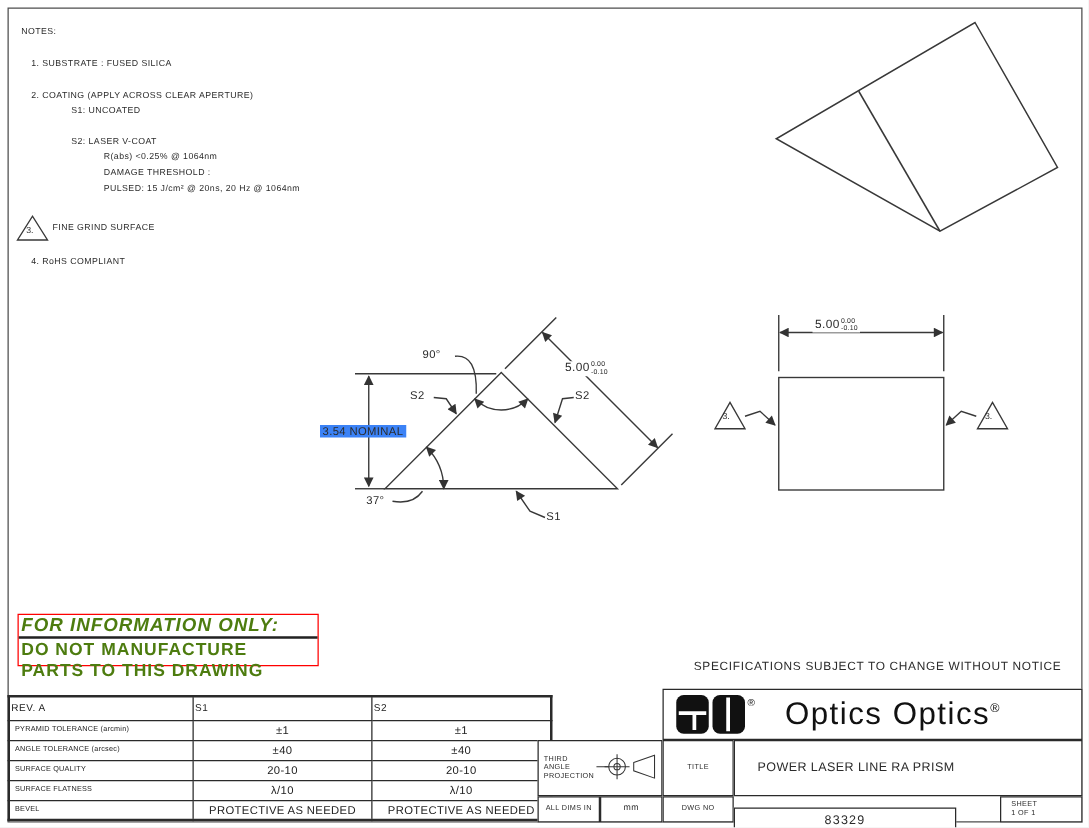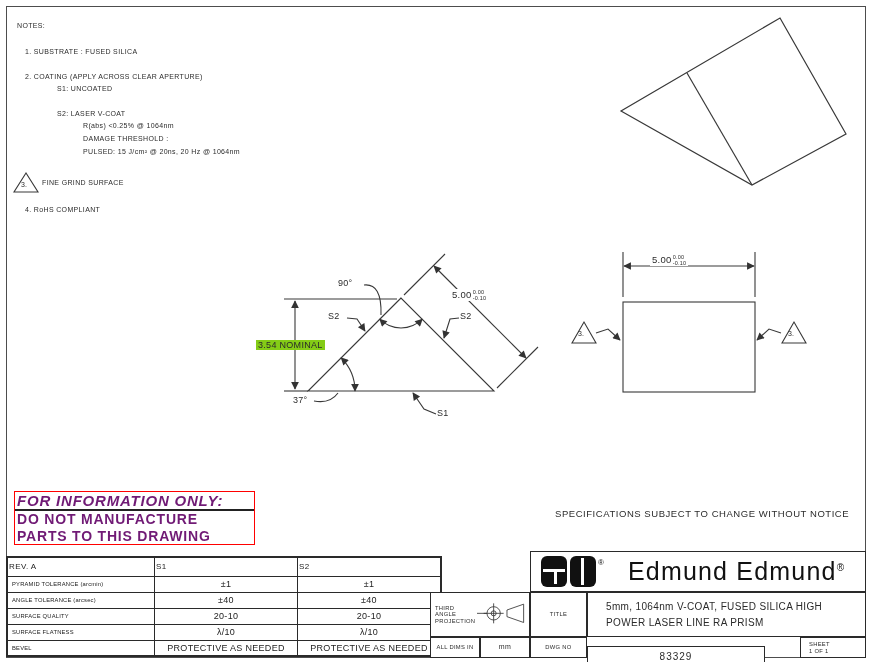--- a/index.html
+++ b/index.html
@@ -9,31 +9,31 @@
   }
   .abs { position:absolute; white-space:nowrap; }
   svg.linework { position:absolute; left:0; top:0; z-index:1; }
   .txt { z-index:2;justify-content:center; }
 
   
   .note { font-size:7px; letter-spacing:.35px; color:#2b2b2b; }
 
   
   .vlabel { font-size:9px; letter-spacing:.3px; color:#2b2b2b; }
-  .whitebg { background:#84cc16; padding:0 2px; }
+  .whitebg { background:#3b82f6; padding:0 2px; }
   .dim-group { display:flex; align-items:flex-start; background:#fff; padding:0 2px; }
   .dim-main { font-size:9.5px; letter-spacing:.3px; color:#2b2b2b; }
   .tol-stack { display:flex; flex-direction:column; margin-left:1px; }
   .tol-stack span { font-size:5.5px; line-height:6px; letter-spacing:.2px; color:#2b2b2b; }
   .flag-num { font-size:7px; color:#2b2b2b; }
 
   
   .info-box {
-    left:14px; top:491px; width:241px; height:54px; z-index:2;
-    border:1px solid #ff0000; color:#701a75; font-weight:bold; background:#fff;
+    left:14px; top:491px; width:241px; height:42px; z-index:2;
+    border:1px solid #ff0000; color:#4d7c0f; font-weight:bold; background:#fff;
     box-sizing:border-box;
   }
   .info-line1 { font-style:italic; font-size:15px; letter-spacing:.8px; line-height:16px;
     border-bottom:2px solid #222; padding:1px 1px 0 2px; }
   .info-line23 { font-size:14px; letter-spacing:.8px; line-height:17px; padding-left:2px; }
 
   
   .disclaimer { font-size:9.5px; letter-spacing:.55px; line-height:12.5px; color:#2b2b2b; }
 
   
@@ -161,21 +161,21 @@
   </div>
   <div class="abs txt flag-num" style="left:578px;top:330px">3.</div>
   <div class="abs txt flag-num" style="left:788px;top:330px">3.</div>
 
   <div class="abs info-box">
     <div class="info-line1">FOR INFORMATION ONLY:</div>
     <div class="info-line23">DO NOT MANUFACTURE</div>
     <div class="info-line23">PARTS TO THIS DRAWING</div>
   </div>
 
-  <div class="abs txt disclaimer" style="left:555px;top:508px">
+  <div class="abs txt disclaimer" style="left:555px;top:528px">
     <div>SPECIFICATIONS SUBJECT TO CHANGE WITHOUT NOTICE</div>
   </div>
 
   <table class="spec">
     <tbody>
         <tr style="height:19px">
       <td class="hdr" style="width:144px">REV. A</td>
       <td class="hdr" style="width:140px">S1</td>
       <td class="hdr" style="width:140px">S2</td>
     </tr>
@@ -210,21 +210,21 @@
   <div class="cell cell-left" style="left:530px;top:551px;width:336px;height:41px">
     <div class="brand-row" style="margin-left:10px">
       <div class="eo-block">
           <div class="hbar"></div>
           <div class="vbar-half"></div>
         </div>
       <div class="eo-block" style="margin-left:3px">
           <div class="vbar-full"></div>
         </div>
       <div class="logo-reg">®</div>
-      <div class="brand-text"><span>Edmund Edmund</span><span class="brand-sup">®</span></div>
+      <div class="brand-text"><span>Optics Optics</span><span class="brand-sup">®</span></div>
     </div>
   </div>
 
   <div class="cell cell-left" style="left:430px;top:592px;width:100px;height:45px">
     <div class="tb-small" style="margin-left:4px">
       <div>THIRD ANGLE</div>
       <div>PROJECTION</div>
     </div>
     <svg width="62" height="34" viewBox="0 0 62 34" style="margin-left:2px">
       <g stroke="#333" stroke-width="1" fill="none">
@@ -236,21 +236,20 @@
         <polygon points="36,11 56,4 56,26 36,19"></polygon>
       </g>
     </svg>
   </div>
 
   <div class="cell" style="left:530px;top:592px;width:57px;height:45px">
     <span class="tb-small">TITLE</span>
   </div>
 
   <div class="cell title-lines" style="left:587px;top:592px;width:279px;height:45px;align-items:flex-start">
-    <div>5mm, 1064nm V-COAT, FUSED SILICA HIGH</div>
     <div>POWER LASER LINE RA PRISM</div>
   </div>
 
   <div class="cell" style="left:430px;top:637px;width:50px;height:21px">
     <span class="tb-small">ALL DIMS IN</span>
   </div>
   <div class="cell" style="left:480px;top:637px;width:50px;height:21px">
     <span class="tb-small" style="font-size:7px">mm</span>
   </div>
   <div class="cell" style="left:530px;top:637px;width:57px;height:21px">

